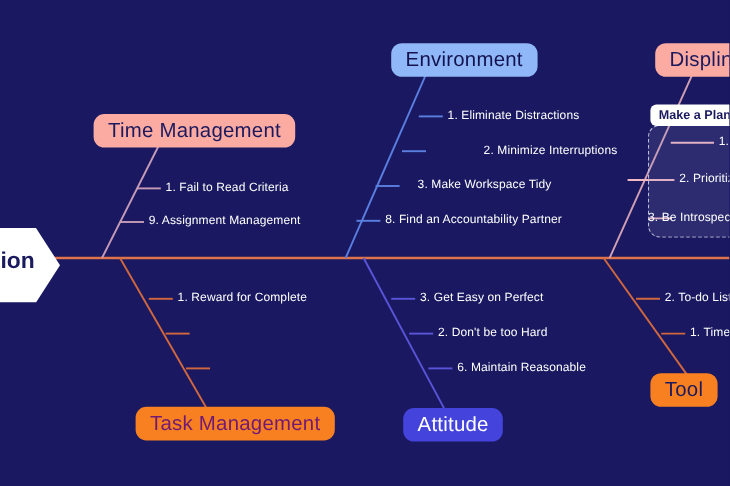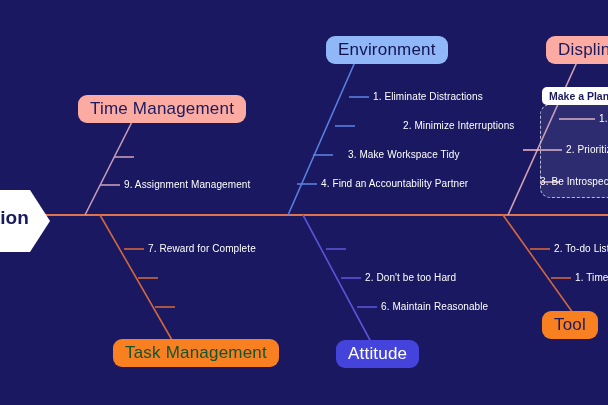--- a/index.html
+++ b/index.html
@@ -129,44 +129,46 @@
   </div>
 
   <div class="cat-box" style="left:326px; top:36px; height:28px; background:#90b7f7; color:#14134f;">
     <span>Environment</span>
   </div>
 
   <div class="cat-box" style="left:546px; top:36px; height:28px; background:#fcaba2; color:#1b1a5e;">
     <span>Displine</span>
   </div>
 
-  <div class="cat-box" style="left:113px; top:339px; height:28px; background:#f98020; color:#14532d;">
+  <div class="cat-box" style="left:113px; top:339px; height:28px; background:#f98020; color:#701a75;">
     <span>Task Management</span>
   </div>
 
   <div class="cat-box" style="left:336px; top:340px; height:28px; background:#4444dd; color:#ffffff;text-align:center;">
     <span>Attitude</span>
   </div>
 
   <div class="cat-box" style="left:542px; top:311px; height:28px; background:#f98020; color:#1b1a5e;">
     <span>Tool</span>
   </div>
 
+  <div class="cause-label" style="left:138px; top:151px;">1. Fail to Read Criteria</div>
   <div class="cause-label" style="left:124px; top:179px;">9. Assignment Management</div>
 
   <div class="cause-label" style="left:373px; top:91px;">1. Eliminate Distractions</div>
   <div class="cause-label" style="left:359px; top:120px;margin-left:44px;">2. Minimize Interruptions</div>
   <div class="cause-label" style="left:348px; top:149px;">3. Make Workspace Tidy</div>
-  <div class="cause-label" style="left:321px; top:178px;">4. Find an Accountability Partner</div>
+  <div class="cause-label" style="left:321px; top:178px;">8. Find an Accountability Partner</div>
 
   <div class="cause-label" style="left:599px; top:113px;">1. Se</div>
   <div class="cause-label" style="left:566px; top:144px;">2. Prioritize Y</div>
   <div class="cause-label" style="left:540px; top:176px;">3. Be Introspectiv</div>
 
-  <div class="cause-label" style="left:148px; top:243px;">7. Reward for Complete</div>
+  <div class="cause-label" style="left:148px; top:243px;">1. Reward for Complete</div>
 
+  <div class="cause-label" style="left:350px; top:243px;">3. Get Easy on Perfect</div>
   <div class="cause-label" style="left:365px; top:272px;text-align:center;">2. Don't be too Hard</div>
   <div class="cause-label" style="left:381px; top:301px;">6. Maintain Reasonable</div>
 
   <div class="cause-label" style="left:554px; top:243px;">2. To-do List</div>
   <div class="cause-label" style="left:575px; top:272px;">1. Timer</div>
 
 </div>
 
 </body></html>

